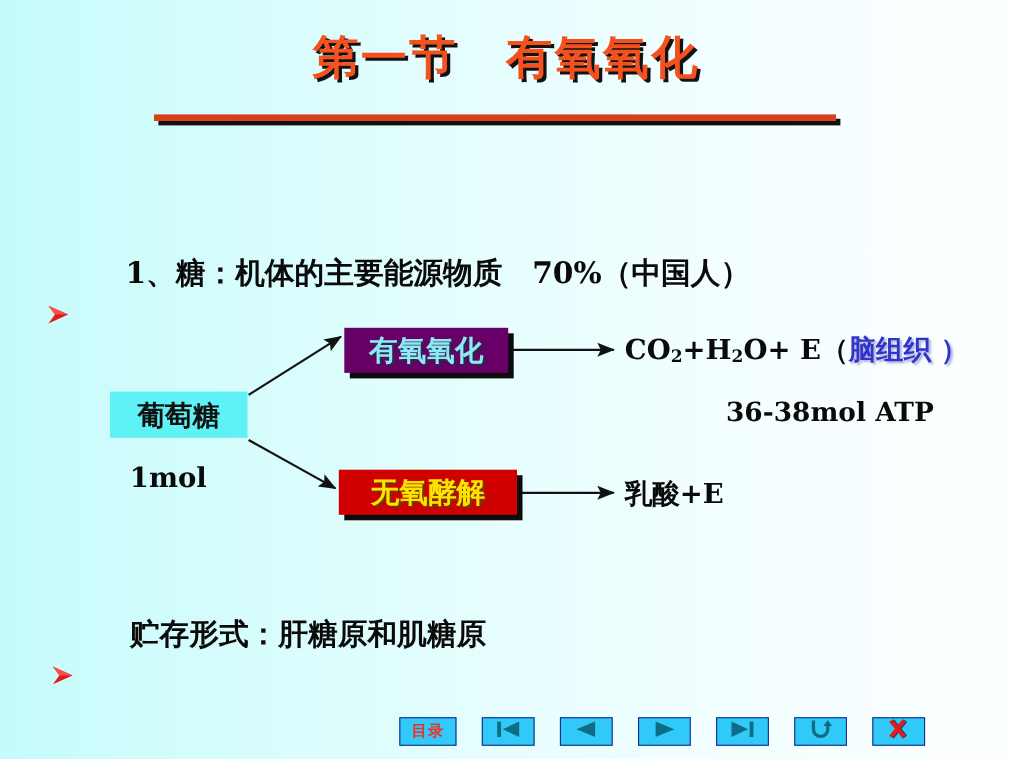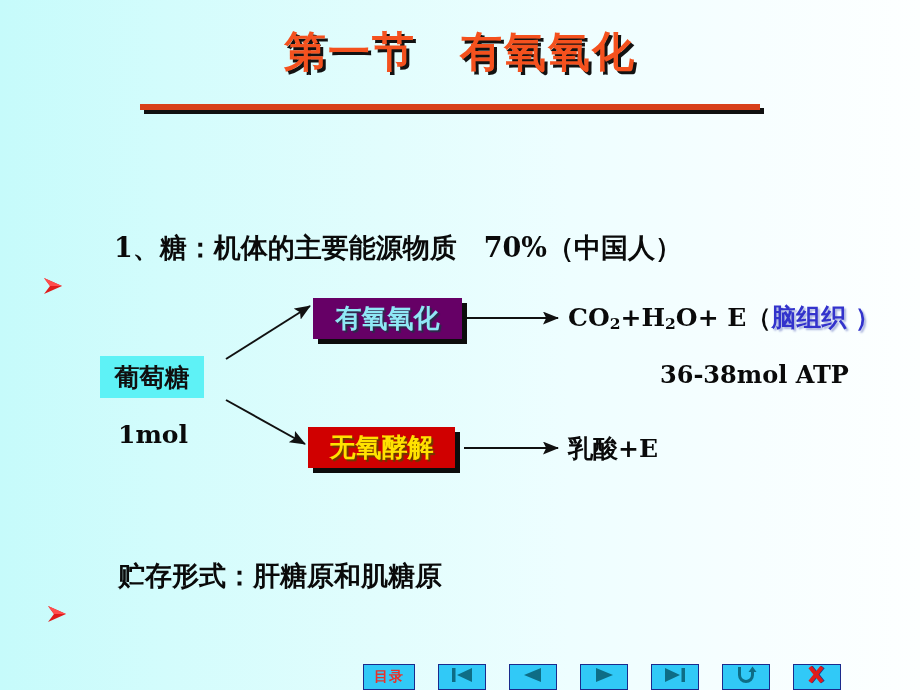--- a/index.html
+++ b/index.html
@@ -83,21 +83,21 @@
     white-space: pre;
   }
   #bullet-1 { left: 40px; top: 230px; }
   #bullet-2 { left: 44px; top: 558px; }
 
   
   #box-glucose {
     position: absolute;
     left: 100px;
     top: 356px;
-    width: 104px;
+    width: 125px;
     height: 42px;
     background: #5ef2f6;
     display: flex;
     align-items: center;
     justify-content: center;
     font-family: "DejaVu Serif", serif;
     font-size: 25px;
     font-weight: bold;
     color: #101010;
     white-space: pre;
@@ -127,21 +127,21 @@
     font-weight: bold;
     color: #8fe8f5;
     text-shadow: 2px 2px 1px #2a2a4a;
     box-shadow: 5px 5px 0 #0c0c0c;
     white-space: pre;
   }
   #box-anaerobic {
     position: absolute;
     left: 308px;
     top: 427px;
-    width: 147px;
+    width: 162px;
     height: 41px;
     background: #d00000;
     display: flex;
     align-items: center;
     justify-content: center;
     font-family: "DejaVu Serif", serif;
     font-size: 26px;
     font-weight: bold;
     color: #ffe200;
     text-shadow: 2px 2px 1px #6b3b00;
@@ -196,21 +196,20 @@
   .nav-btn {
     width: 48px;
     height: 26px;
     background: #31c9f7;
     border: 1px solid #1b2a8c;
     display: flex;
     align-items: center;
     justify-content: center;
     margin-right: 23px;
     box-sizing: border-box;
-    margin-top: 12px;
   }
   .nav-btn:last-child { margin-right: 0; }
   .nav-btn.wide { width: 52px; }
   .nav-btn-label {
     font-family: "DejaVu Sans", sans-serif;
     font-size: 14px;
     font-weight: bold;
     color: #e8322a;
     letter-spacing: 1px;
     white-space: pre;

